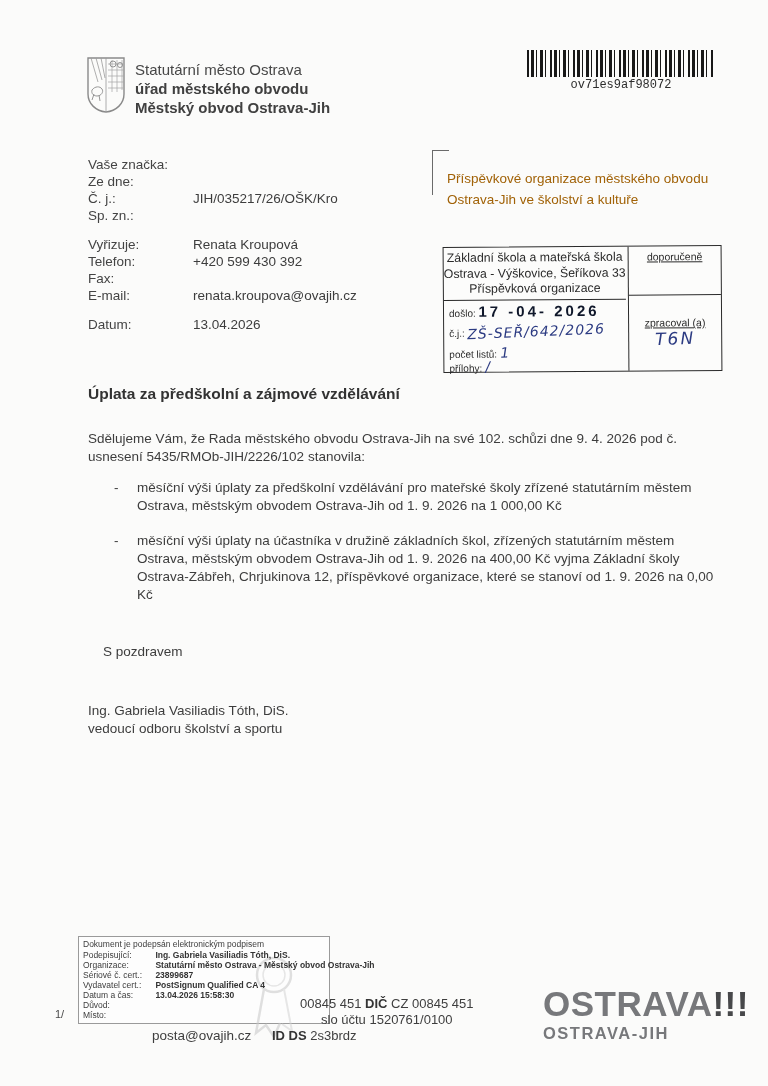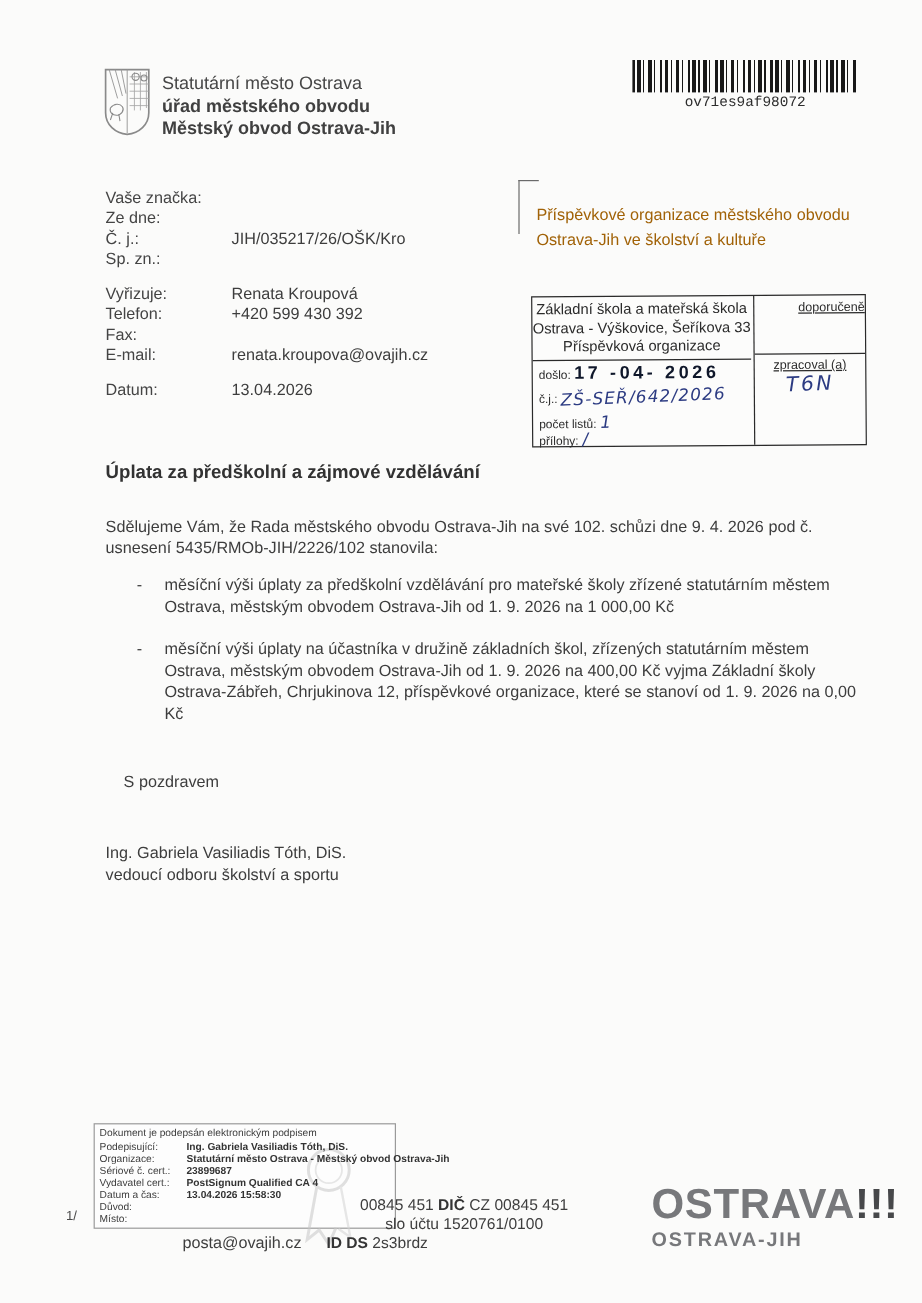--- a/index.html
+++ b/index.html
@@ -39,22 +39,22 @@
   .stamp{
     left:443px;top:246px;width:277px;height:124px;
     border:1.6px solid #2a2a2a;transform:rotate(-0.4deg);
     color:#1f1f1f;background:rgba(255,255,255,0.25);
   }
   .stamp .orgcell{position:absolute;left:0;top:0;width:182px;height:49px;border-bottom:1.6px solid #2a2a2a;
     text-align:center;font-size:12.3px;line-height:15.5px;padding-top:3px;color:#2b2b2b;}
   .stamp .rightcol{position:absolute;right:0;top:0;width:92px;height:100%;border-left:1.6px solid #2a2a2a;}
   .stamp .rc-cell{position:absolute;left:0;width:100%;text-align:center;font-size:10.5px;}
   .stamp .rc-cell .u{text-decoration:underline;color:#2b2b2b;}
-  .stamp .rc1{top:4px;text-align:right;}
-  .stamp .rc2{top:48px;border-top:1.6px solid #2a2a2a;padding-top:3px;height:36px;}
+  .stamp .rc1{top:4px;}
+  .stamp .rc2{top:48px;border-top:1.6px solid #2a2a2a;padding-top:21px;height:36px;}
   .stamp .rc3{top:87px;border-top:1.6px solid #2a2a2a;padding-top:3px;height:34px;}
   .stamp .srow{position:absolute;left:5px;font-size:10px;color:#2b2b2b;}
   .stamp .doslo-val{font-size:15px;font-weight:bold;letter-spacing:3px;color:#0f172a;font-family:"Liberation Sans",sans-serif;}
   .hand{font-family:"DejaVu Sans", sans-serif;font-style:italic;color:#2c3b82;transform:rotate(-2deg);display:inline-block;}
   .hand-big{font-size:14px;letter-spacing:1px;}
   .hand-sig{font-size:17px;letter-spacing:2px;}
 
   
   .subject{left:88px;top:385px;font-size:15.5px;font-weight:bold;color:#323232;}
   .intro{left:88px;top:430px;width:624px;font-size:13.5px;line-height:18px;color:#3d3d3d;}

